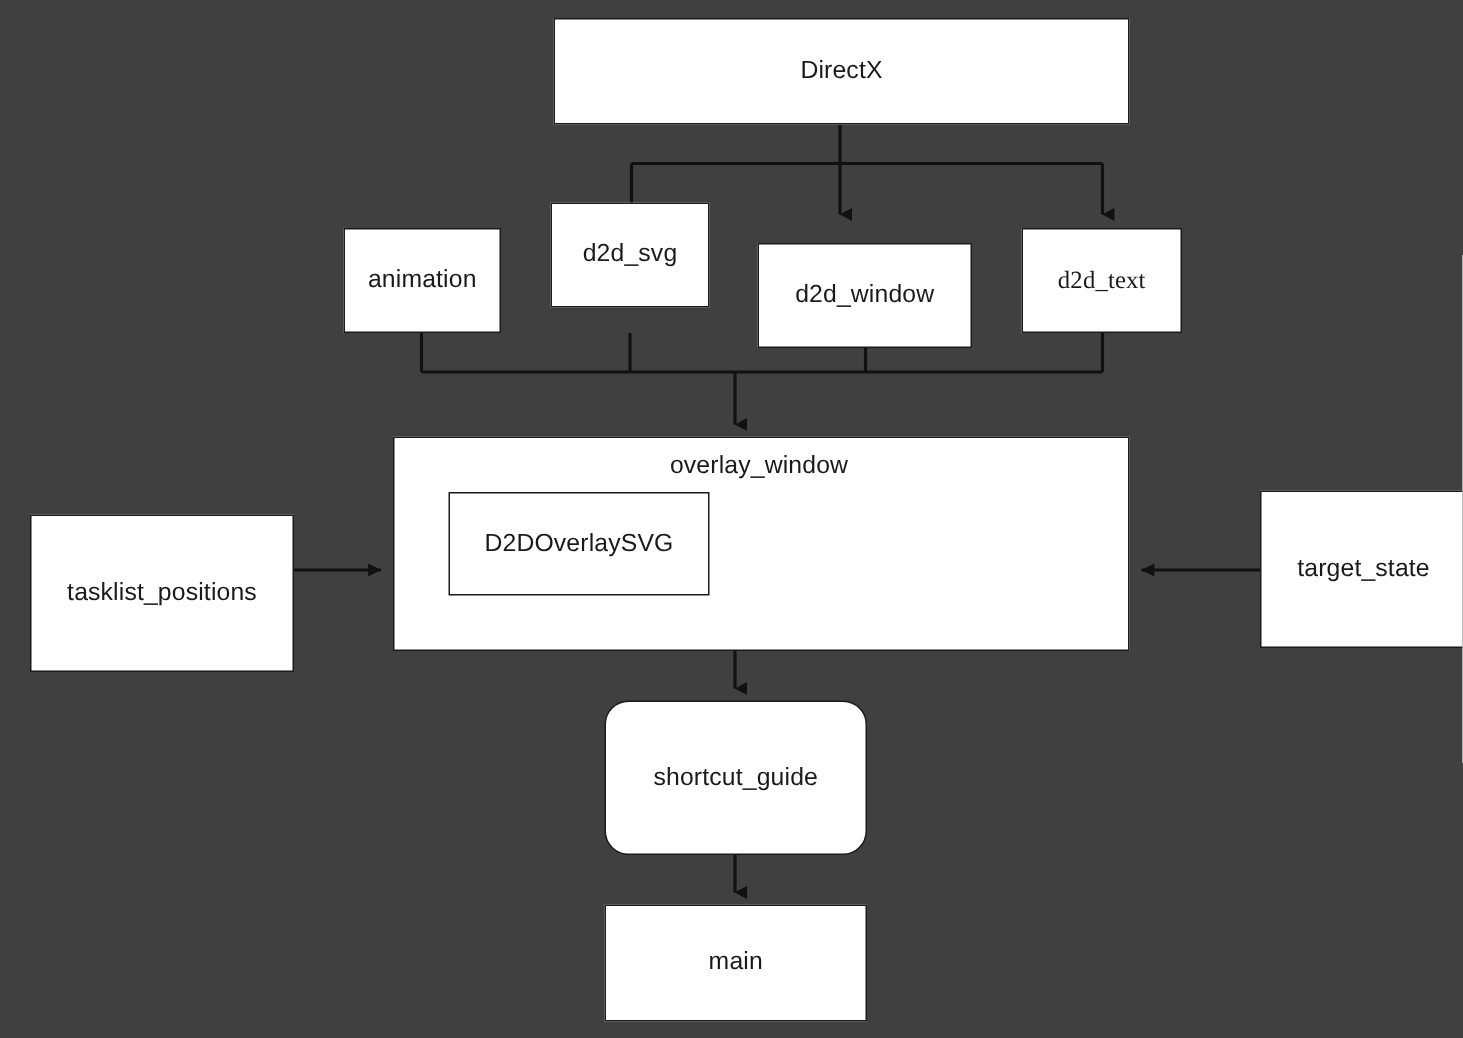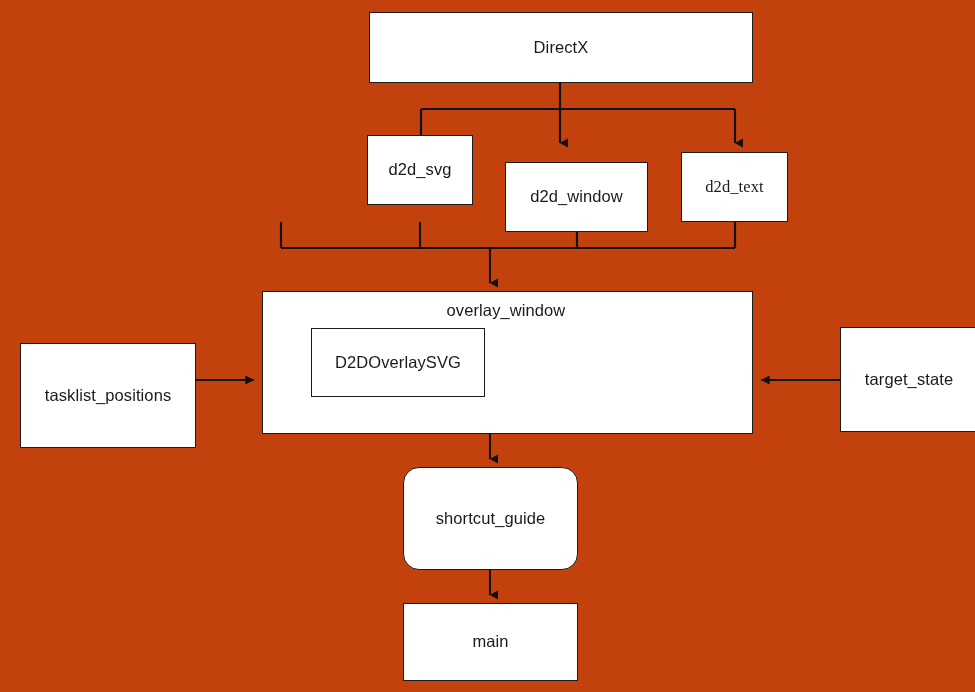--- a/index.html
+++ b/index.html
@@ -5,21 +5,21 @@
 <style>
   html, body {
     margin: 0;
     padding: 0;
     background: #ffffff;
   }
   #canvas {
     position: relative;
     width: 975px;
     height: 692px;
-    background: #c2410c;
+    background: #404040;
     font-family: "Liberation Sans", "DejaVu Sans", sans-serif;
     overflow: hidden;
   }
   #edges {
     position: absolute;
     left: 0;
     top: 0;
     width: 975px;
     height: 692px;
     pointer-events: none;
@@ -48,21 +48,20 @@
     left: 0;
     right: 3px;
     top: 9px;
     text-align: center;
     font-size: 16.5px;
     color: #1a1a1a;
     white-space: nowrap;
   }
   .inner-node {
     z-index: 2;
-    margin-left: 12px;
   }
 </style>
 </head>
 <body>
 
 <div id="canvas">
 
   <svg id="edges" viewBox="0 0 975 692" width="975" height="692" xmlns="http://www.w3.org/2000/svg">
     <defs>
       <marker id="arrowDown" markerWidth="10" markerHeight="9" refX="5" refY="8.4" orient="auto" markerUnits="userSpaceOnUse">
@@ -96,20 +95,23 @@
 
       <path d="M490,433 L490,459" marker-end="url(#arrowDown)"></path>
       <path d="M490,570 L490,595" marker-end="url(#arrowDown)"></path>
     </g>
   </svg>
 
   <div class="node" style="left:369px; top:12px; width:384px; height:71px;">
     <span>DirectX</span>
   </div>
 
+  <div class="node" style="left:229px; top:152px; width:105px; height:70px;">
+    <span>animation</span>
+  </div>
 
   <div class="node" style="left:367px; top:135px; width:106px; height:70px;">
     <span>d2d_svg</span>
   </div>
 
   <div class="node" style="left:505px; top:162px; width:143px; height:70px;">
     <span>d2d_window</span>
   </div>
 
   <div class="node" style="left:681px; top:152px; width:107px; height:70px;font-family:Liberation Serif, serif;">

